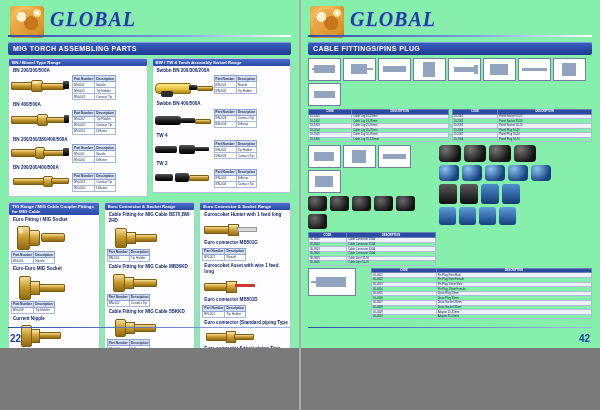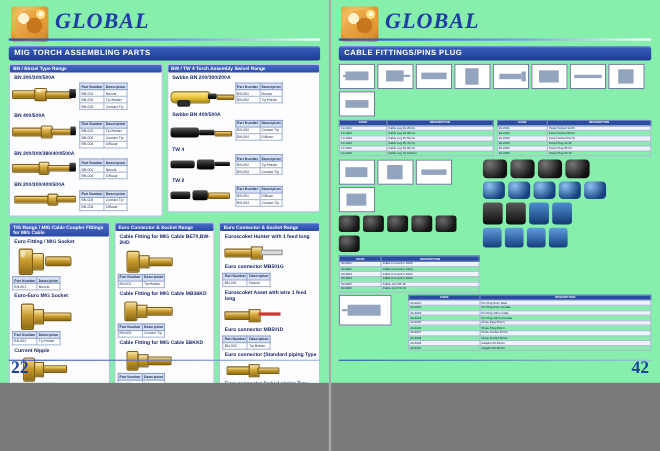--- a/index.html
+++ b/index.html
@@ -143,22 +143,22 @@
     background:#2b4aa2;color:#fff;border:0.3px solid #6d81b5;padding:0.4px 1px;
   }
   table.cat td{
     border:0.3px solid #aebbd6;padding:0.3px 1px;
   }
   table.cat tr:nth-child(even) td{background:#eef2fb;}
   .photo-grid{display:flex;flex-wrap:wrap;gap:3px;margin-bottom:3px;}
   
   .pgnum{
     position:absolute;bottom:4px;
-    font-family:Liberation Serif, serif;
-    font-size:16px;font-weight:bold;color:#1d3fa0;
+    font-family:Liberation Sans, sans-serif;
+    font-size:10px;font-weight:bold;color:#1d3fa0;
   }
   .pgnum.l{left:10px;}
   .pgnum.r{right:10px;}
   .footrule{
     position:absolute;left:8px;right:8px;bottom:20px;height:1.5px;
     background:linear-gradient(to right,#2b4fae,#9fb6ea);
   }
 </style>
 </head>
 <body>

